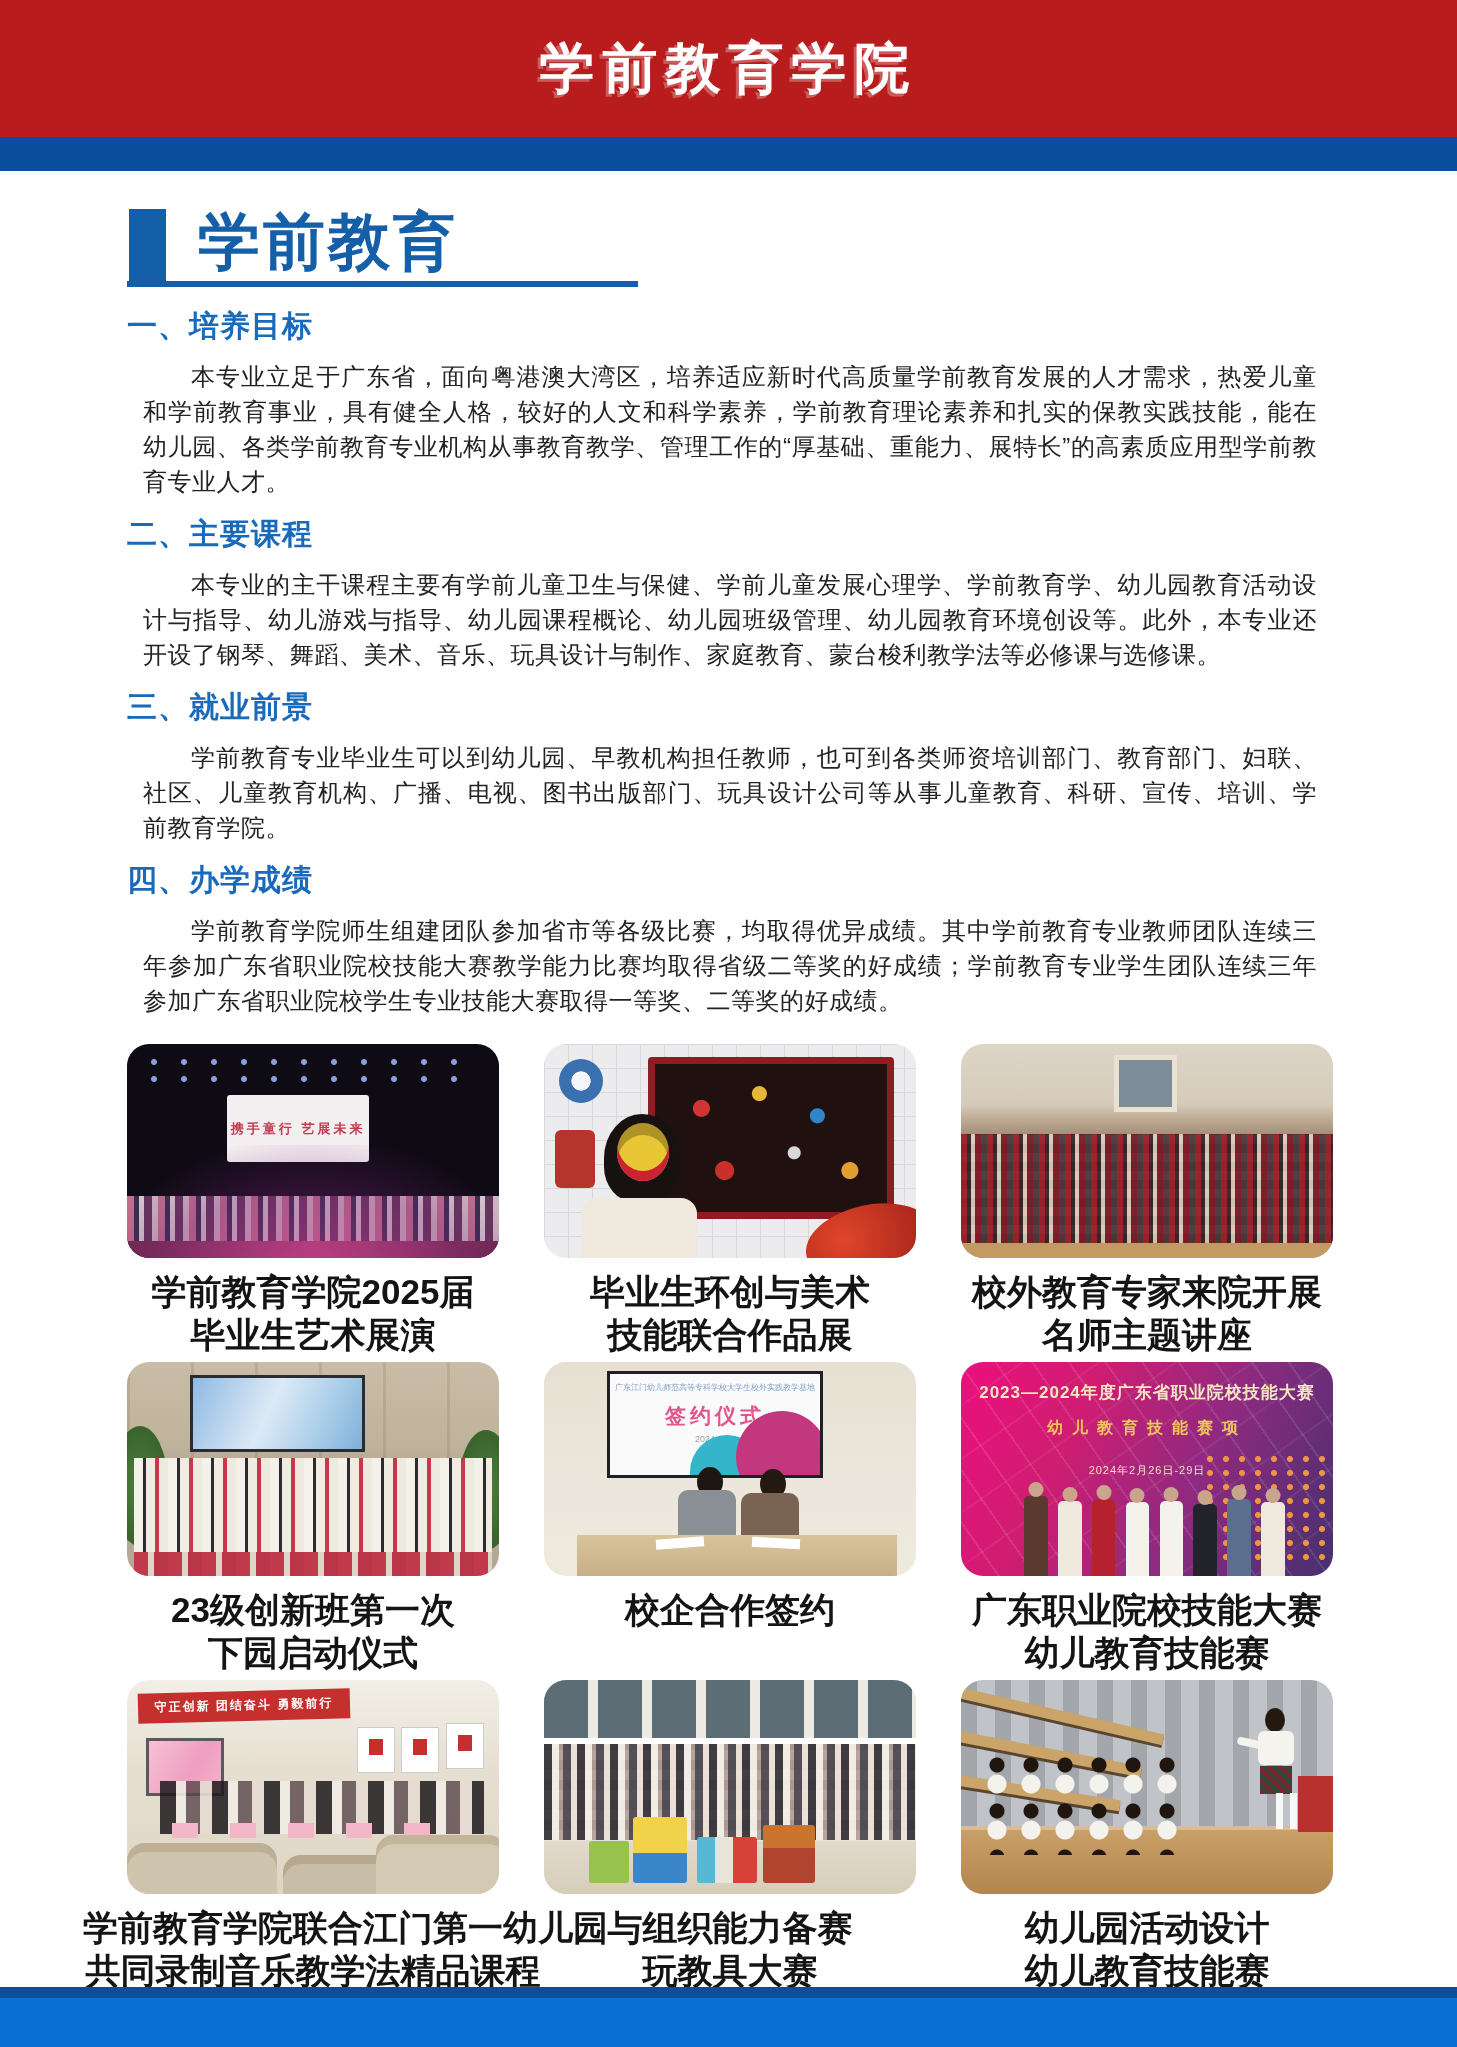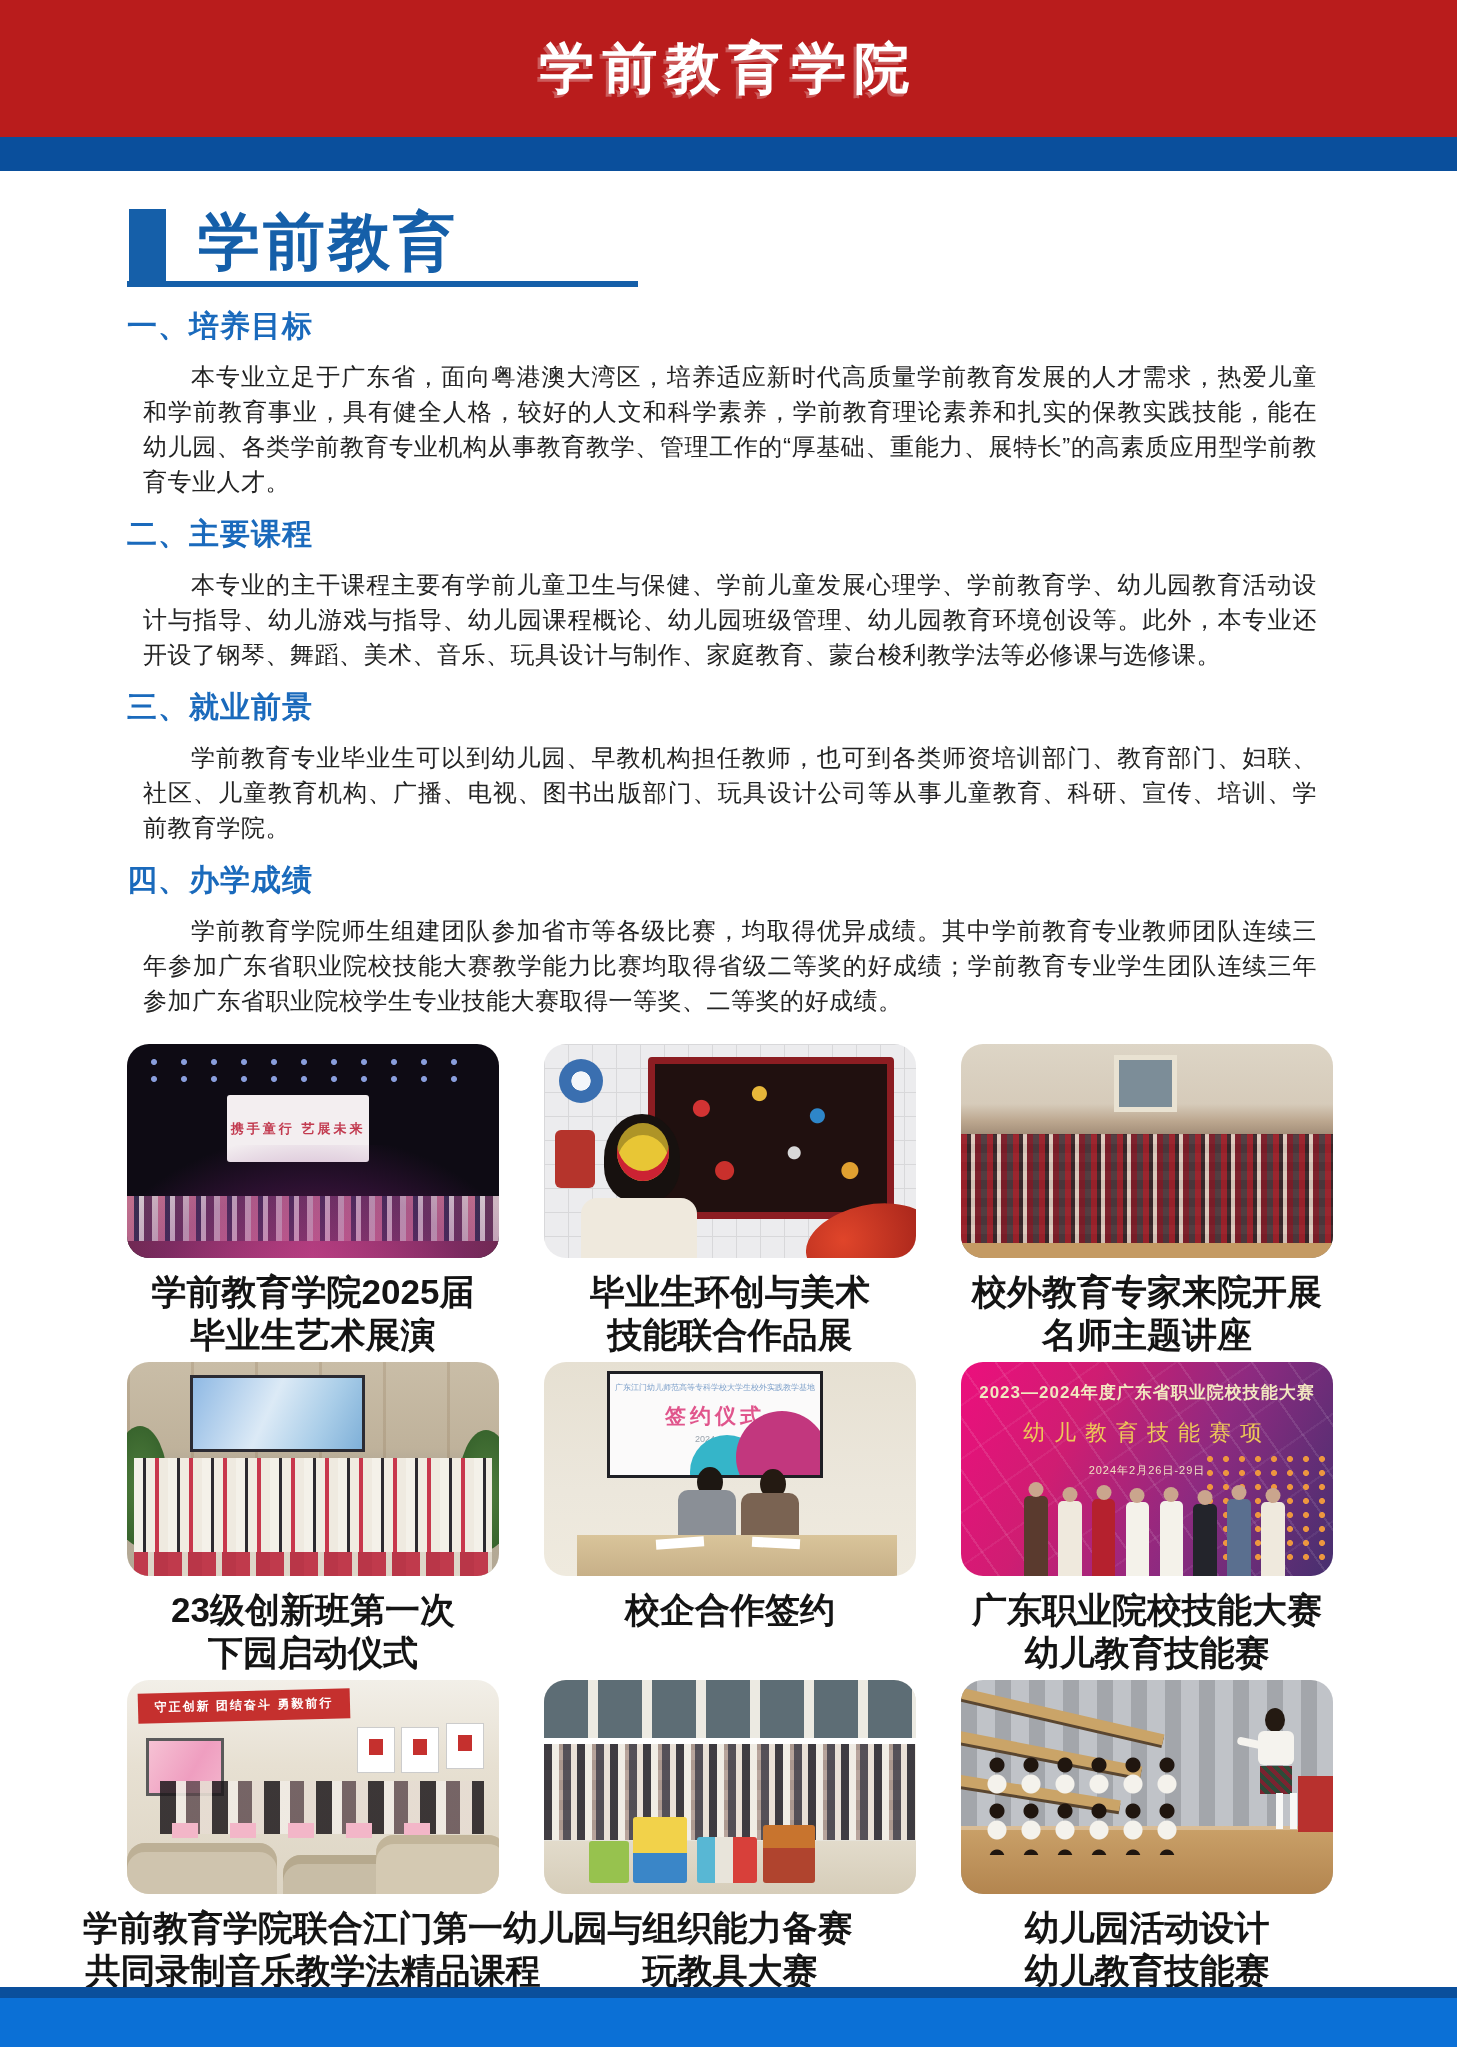--- a/index.html
+++ b/index.html
@@ -115,21 +115,21 @@
 
   
   .p6{background:linear-gradient(115deg,#ec0f7d,#cf1d72 30%,#8e2a80 62%,#46306f 100%);}
   .p6 .streaks{left:0;right:0;top:0;bottom:0;
       background:repeating-linear-gradient(55deg,rgba(255,255,255,.10) 0 2px,rgba(0,0,0,0) 2px 30px),
                  repeating-linear-gradient(-35deg,rgba(255,255,255,.06) 0 2px,rgba(0,0,0,0) 2px 44px);}
   .p6 .dots{right:2%;bottom:4%;width:120px;height:112px;opacity:.95;
       background-image:radial-gradient(circle at 4px 4px,#f49b3c 2.6px,rgba(0,0,0,0) 3.4px);
       background-size:16px 14px;}
   .p6 .t1{left:0;right:0;top:9%;text-align:center;color:#f2e7c0;font-size:17px;font-weight:bold;letter-spacing:1px;}
-  .p6 .t2{left:0;right:0;top:26%;text-align:center;color:#eec858;font-size:22px;font-weight:normal;letter-spacing:9px;}
+  .p6 .t2{left:0;right:0;top:26%;text-align:center;color:#eec858;font-size:16px;font-weight:bold;letter-spacing:9px;}
   .p6 .t3{left:0;right:0;top:47%;text-align:center;color:#f0e3c2;font-size:11px;letter-spacing:1px;}
   .p6 .people{left:17%;right:13%;bottom:0;height:40%;display:flex;align-items:flex-end;justify-content:space-between;}
   .p6 .fg{position:relative;width:9%;border-radius:5px 5px 0 0;background:var(--c);}
   .p6 .fg::before{content:"";position:absolute;top:-14px;left:50%;transform:translateX(-50%);
       width:15px;height:15px;border-radius:50%;background:#caa58d;}
 
   
   .p7{background:linear-gradient(#f2efe8,#e7e0d2 40%,#ddd5c4);}
   .p7 .banner{left:3%;top:5%;width:57%;height:14%;background:#c5302e;transform:rotate(-1.5deg);
       display:flex;align-items:center;justify-content:center;color:#fff;font-size:12px;font-weight:bold;letter-spacing:2px;}

